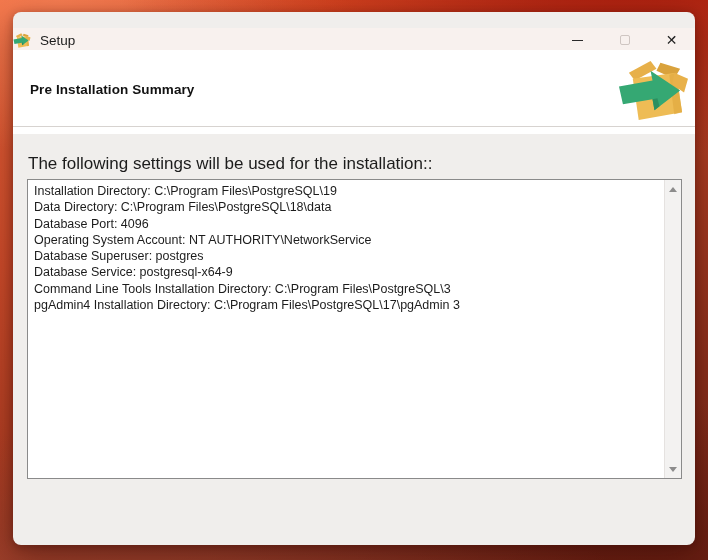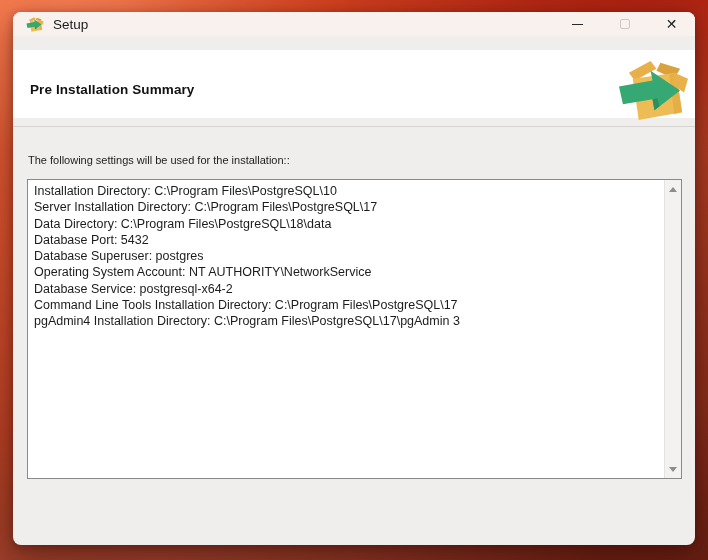--- a/index.html
+++ b/index.html
@@ -23,50 +23,50 @@
 
   .dialog {
     position:absolute; left:13px; top:12px; width:682px; height:533px;
     border-radius:8px; overflow:hidden;
     background:#f0eeec;
     box-shadow:0 10px 32px rgba(50,8,4,0.45), 0 2px 8px rgba(50,8,4,0.3);
   }
 
   
   .titlebar {
-    position:absolute; left:0; top:0; right:0; height:24px;
+    position:absolute; left:0; top:16px; right:0; height:24px;
     background:#f8f1ee;
-    display:flex; align-items:center; padding-left:13px;
+    display:flex; align-items:center; 
   }
   .titlebar .app-icon { width:18px; height:18px; margin-right:9px; }
   .titlebar .title { font-size:13.5px; color:#1b1b1b; }
   .win-controls { margin-left:auto; display:flex; height:100%; }
   .win-btn { width:47px; height:100%; display:flex; align-items:center; justify-content:center; }
   .glyph-min { width:11px; height:0; border-top:1.4px solid #2a2a2a; }
   .glyph-max { width:10px; height:10px; border:1.2px solid #cfc6c2; border-radius:2px; }
   .glyph-close { font-size:14px; color:#1f1f1f; line-height:1; }
 
   
   .header {
-    position:absolute; left:0; top:38px; right:0; height:68px;
+    position:absolute; left:0; top:38px; right:0; height:84px;
     background:#ffffff;
   }
   .header .page-title {
     position:absolute; left:17px; top:32px;
     font-size:13.5px; font-weight:bold; color:#121212;
     letter-spacing:0.1px;
   }
   .header .big-icon { position:absolute; right:5px; top:3px; width:73px; height:71px; }
   .separator { position:absolute; left:0; top:114px; right:0; height:1px; background:#d7d3d0; }
 
   
   .body-area { position:absolute; left:0; top:115px; right:0; bottom:0; }
   .instruction {
     position:absolute; left:15px; top:27px;
-    font-size:11px; color:#1c1c1c;text-align:right;
+    font-size:17px; color:#1c1c1c;text-align:right;
   }
 
   .textbox {
     position:absolute; left:14px; top:52px; width:655px; height:300px;
     background:#ffffff; border:1px solid #8a8a8a;
   }
   .text-content {
     position:absolute; left:0; top:0; right:17px; bottom:0;
     padding:3px 6px; overflow:hidden;
   }
@@ -125,28 +125,27 @@
       <polygon points="38,58 36,47 41,46 43,54" fill="#2b8f60"></polygon>
     </svg>
   </div>
   <div class="separator"></div>
 
   <div class="body-area">
     <div class="instruction">The following settings will be used for the installation::</div>
 
     <div class="textbox">
       <div class="text-content">
-        <div class="text-line">Installation Directory: C:\Program Files\PostgreSQL\10</div>
-        <div class="text-line">Server Installation Directory: C:\Program Files\PostgreSQL\17</div>
+        <div class="text-line">Installation Directory: C:\Program Files\PostgreSQL\19</div>
         <div class="text-line">Data Directory: C:\Program Files\PostgreSQL\18\data</div>
-        <div class="text-line">Database Port: 5432</div>
+        <div class="text-line">Database Port: 4096</div>
+        <div class="text-line">Operating System Account: NT AUTHORITY\NetworkService</div>
         <div class="text-line">Database Superuser: postgres</div>
-        <div class="text-line">Operating System Account: NT AUTHORITY\NetworkService</div>
-        <div class="text-line">Database Service: postgresql-x64-2</div>
-        <div class="text-line">Command Line Tools Installation Directory: C:\Program Files\PostgreSQL\17</div>
+        <div class="text-line">Database Service: postgresql-x64-9</div>
+        <div class="text-line">Command Line Tools Installation Directory: C:\Program Files\PostgreSQL\3</div>
         <div class="text-line">pgAdmin4 Installation Directory: C:\Program Files\PostgreSQL\17\pgAdmin 3</div>
       </div>
       <div class="scrollbar">
         <div class="scroll-arrow up">
             <div class="tri-up"></div>
           </div>
         <div class="scroll-arrow down">
             <div class="tri-down"></div>
           </div>
       </div>

